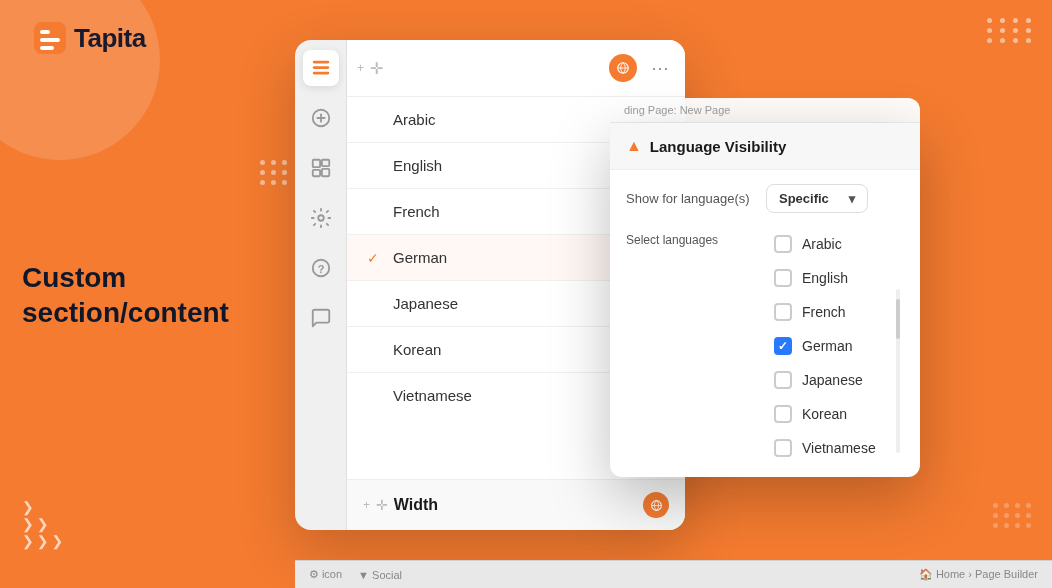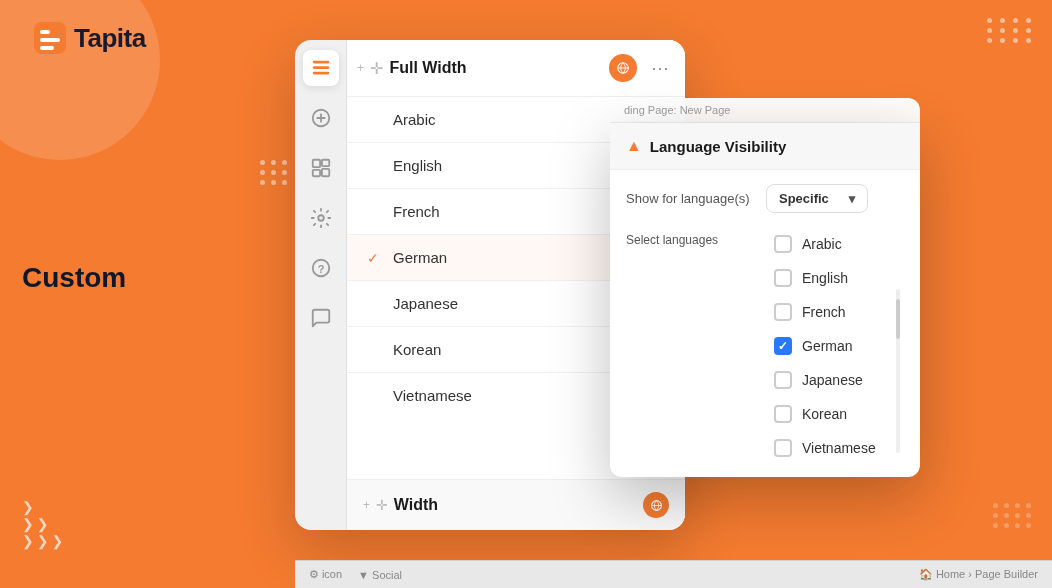--- a/index.html
+++ b/index.html
@@ -429,21 +429,21 @@
     <rect x="6" y="8" width="10" height="4" rx="2" fill="white"></rect>
     <rect x="6" y="16" width="20" height="4" rx="2" fill="white"></rect>
     <rect x="6" y="24" width="14" height="4" rx="2" fill="white"></rect>
   </svg>
   <span class="logo-text">Tapita</span>
 </div>
 
 <div class="hero-text">
   <h2>
     <span>Custom</span><br>
-    <br>
+    <span>section/content</span><br>
   </h2>
 </div>
 
 <div class="full-panel-wrapper">
 
   <div style="width:52px; background:#f0f0f0; display:flex; flex-direction:column; align-items:center; padding-top:10px; gap:14px; border-right:1px solid #e0e0e0;">
 
     <div class="sidebar-icon active" title="Layers">
       <svg width="22" height="22" viewBox="0 0 24 24" fill="none">
         <rect x="3" y="4" width="18" height="3" rx="1.5" fill="#F47B30"></rect>
@@ -488,21 +488,20 @@
         <path d="M21 15a2 2 0 0 1-2 2H7l-4 4V5a2 2 0 0 1 2-2h14a2 2 0 0 1 2 2z" stroke="#999" stroke-width="2" stroke-linejoin="round"></path>
       </svg>
     </div>
   </div>
 
   <div class="panel-content">
 
     <div class="panel-header">
       <span style="color:#bbb; font-size:12px; cursor:move;">+</span>
       <span style="color:#bbb; font-size:16px; cursor:move;">✛</span>
-      <span class="panel-header-title">Full Width</span>
       <div class="panel-header-globe">
         <svg width="14" height="14" viewBox="0 0 24 24" fill="none">
           <circle cx="12" cy="12" r="9" stroke="white" stroke-width="2"></circle>
           <path d="M12 3C12 3 8 7 8 12C8 17 12 21 12 21" stroke="white" stroke-width="1.5"></path>
           <path d="M12 3C12 3 16 7 16 12C16 17 12 21 12 21" stroke="white" stroke-width="1.5"></path>
           <line x1="3" y1="12" x2="21" y2="12" stroke="white" stroke-width="1.5"></line>
         </svg>
       </div>
       <span class="panel-header-dots">···</span>
     </div>

